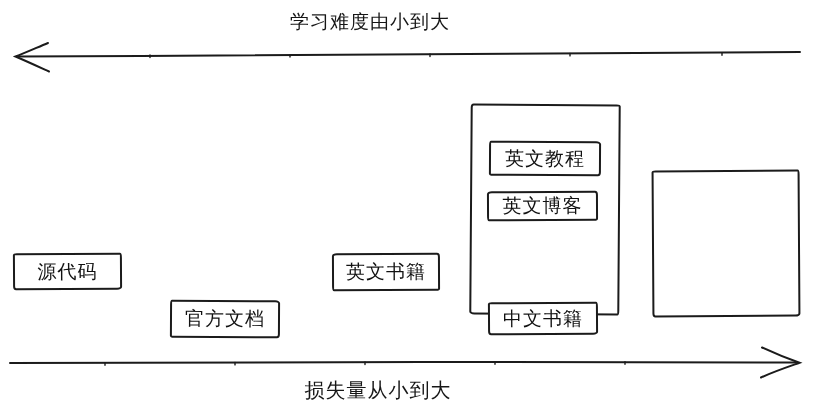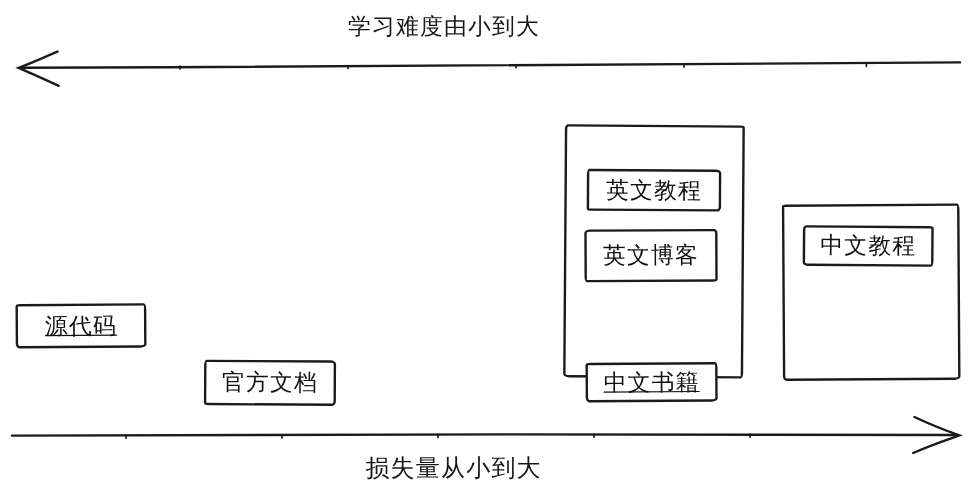--- a/index.html
+++ b/index.html
@@ -39,39 +39,39 @@
     background: #ffffff;
     display: flex;
     align-items: center;
     justify-content: center;
     font-size: 19px;
     letter-spacing: 1px;
     color: #111111;
     white-space: nowrap;
   }
   
-  .r1 { border-radius: 4px 2px 5px 3px / 2px 5px 3px 4px; transform: rotate(-0.35deg); text-decoration: underline; }
+  .r1 { border-radius: 4px 2px 5px 3px / 2px 5px 3px 4px; transform: rotate(-0.35deg); }
   .r2 { border-radius: 2px 5px 3px 4px / 5px 3px 4px 2px; transform: rotate(0.3deg); }
   .r3 { border-radius: 5px 3px 4px 2px / 3px 4px 2px 5px; transform: rotate(-0.25deg); }
   .r4 { border-radius: 3px 4px 2px 5px / 4px 2px 5px 3px; transform: rotate(0.4deg); }
 
   .group-box {
     position: absolute;
     box-sizing: border-box;
     border: 2px solid #1b1b1b;
     background: #ffffff;
   }
 
   .box-srccode  { left: 13px;  top: 253px; width: 109px; height: 37px; }
   .box-offdoc   { left: 170px; top: 252px; width: 110px; height: 38px; margin-top: 48px; }
   .box-enbook   { left: 332px; top: 253px; width: 108px; height: 38px; }
 
   .group-en     { left: 470px; top: 104px; width: 150px; height: 211px; }
   .box-entut    { left: 489px; top: 122px; width: 112px; height: 35px; margin-top: 19px; }
-  .box-enblog   { left: 487px; top: 191px; width: 111px; height: 44px; }
+  .box-enblog   { left: 487px; top: 191px; width: 111px; height: 30px; }
   .box-cnbook   { left: 488px; top: 254px; width: 110px; height: 33px; margin-top: 48px; }
 
   .group-cn     { left: 652px; top: 170px; width: 148px; height: 147px; }
   .box-cntut    { left: 669px; top: 188px; width: 109px; height: 34px; }
   .box-cnblog   { left: 670px; top: 255px; width: 110px; height: 33px; }
 </style>
 </head>
 <body>
 
 <div class="canvas">
@@ -92,27 +92,27 @@
   </svg>
 
   <div class="axis-label bottom-label">损失量从小到大</div>
 
   <div class="axis-label top-label">学习难度由小到大</div>
 
   <div class="sketch-box r1 box-srccode">源代码</div>
 
   <div class="sketch-box r2 box-offdoc">官方文档</div>
 
+  <div class="sketch-box r3 box-enbook">英文书籍</div>
 
   <div class="group-box r4 group-en"></div>
 
   <div class="sketch-box r2 box-entut">英文教程</div>
 
   <div class="sketch-box r3 box-enblog">英文博客</div>
 
   <div class="sketch-box r1 box-cnbook">中文书籍</div>
 
   <div class="group-box r1 group-cn"></div>
 
-  <div class="sketch-box r4 box-cntut">中文教程</div>
 
 
 </div>
 
 </body></html>

